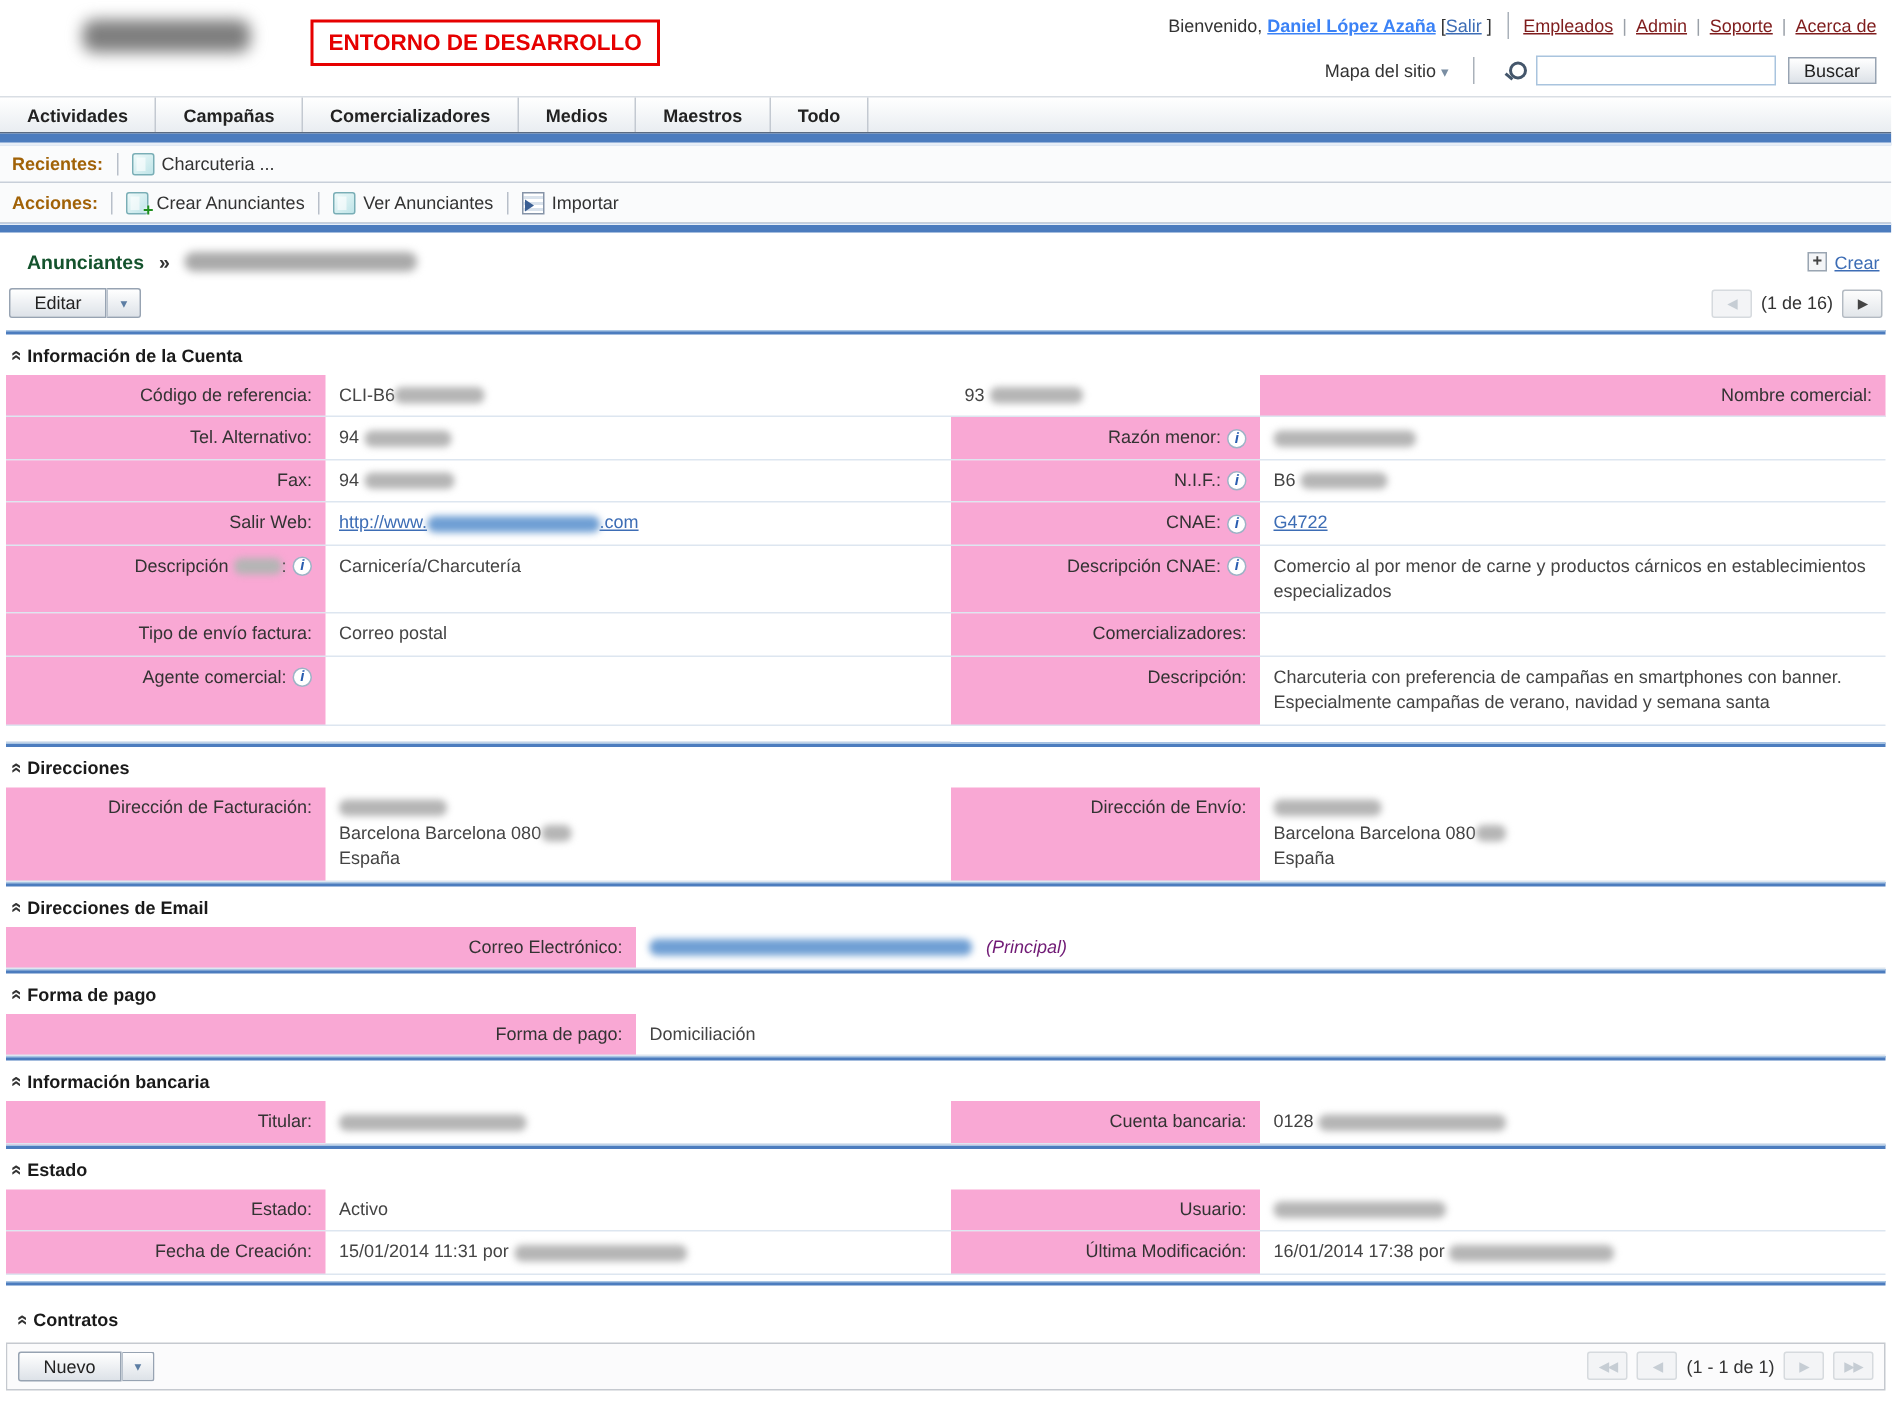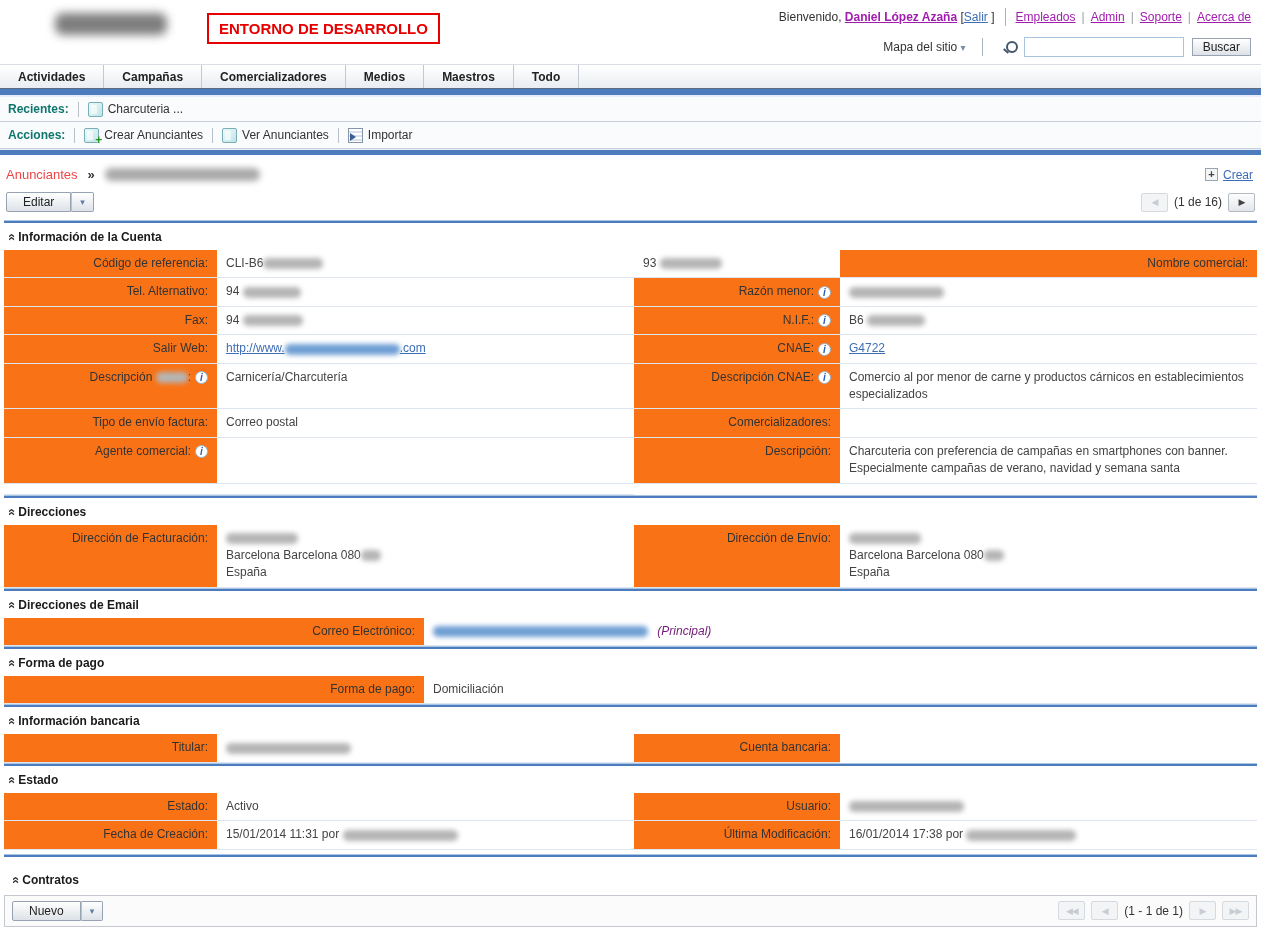--- a/index.html
+++ b/index.html
@@ -6,22 +6,22 @@
   body { font-family:"Liberation Sans", sans-serif; font-size:12px; color:#333; background:#fff; }
   .screen { width:1261px; height:936px; overflow:hidden; background:#fff; position:relative; }
 
   
   .hdr { display:flex; justify-content:space-between; padding:5px 10px 4px 10px; height:64px; }
   .hdr-left { display:flex; align-items:flex-start; padding-top:8px; }
   .logo-blob { width:112px; height:22px; background:#7e7e7e; border-radius:8px; filter:blur(5px); margin-left:45px; }
   .env-banner { margin-left:40px; border:2px solid #e60000; color:#e60000; font-weight:bold; font-size:15px; padding:5px 10px; white-space:nowrap; }
   .hdr-right { display:flex; flex-direction:column; align-items:flex-end; gap:11px; padding-top:3px; }
   .hdr-row1 { display:flex; align-items:center; font-size:12px; }
-  .hdr-row1 a { color:#a21caf; }
-  a.user-link { color:#a21caf; font-weight:bold; }
+  .hdr-row1 a { color:#7f1d1d; }
+  a.user-link { color:#3b82f6; font-weight:bold; }
   a.salir-link { color:#3d6db5; }
   .pipe { color:#9aa0a8; margin:0 6px; }
   .tall-sep { border-left:1px solid #aab1ba; height:18px; margin:0 10px; }
   .hdr-row2 { display:flex; align-items:center; }
   .sitemap { color:#333; margin-right:6px; white-space:nowrap; }
   .sitemap .arr { color:#7a8ea3; font-size:10px; }
   .mag { width:15px; height:15px; position:relative; margin:0 6px 0 10px; }
   .mag::before { content:""; position:absolute; left:3px; top:1px; width:8px; height:8px; border:2px solid #44566b; border-radius:50%; }
   .mag::after { content:""; position:absolute; left:0px; top:10px; width:6px; height:2px; background:#44566b; transform:rotate(40deg); }
   .search-input { width:160px; height:20px; border:1px solid #a9c4de; font-size:12px; padding:0 4px; outline:none; }
@@ -29,35 +29,35 @@
   .buscar-btn { margin-left:8px; padding:1px 10px; }
 
   
   .tabbar { display:flex; height:25px; background:linear-gradient(#ffffff,#e9edf1); border-top:1px solid #d9dee4; border-bottom:1px solid #5b6a80; }
   .tab { display:flex; align-items:center; padding:0 18px; font-weight:bold; font-size:12px; color:#222; border-right:1px solid #c3c9d1; cursor:pointer; }
   .blueband { height:8px; background:#4c7cbe; border-bottom:2px solid #e7eef7; }
   .blueband2 { height:6px; background:#4c7cbe; border-top:1px solid #e7eef7; }
 
   
   .strip { display:flex; align-items:center; height:25px; background:#fafbfc; border-bottom:1px solid #c8cfd9; padding:0 8px; }
-  .strip-label { font-weight:bold; color:#0f766e; }
+  .strip-label { font-weight:bold; color:#a16207; }
   .vsep { border-left:1px solid #b8bfc9; height:15px; margin:0 9px; }
   .strip a { color:#333; text-decoration:none; }
   .nb-icon { width:15px; height:15px; background:linear-gradient(135deg,#eefafa,#bfe4e8); border:1px solid #79aeb6; border-radius:2px; display:inline-block; margin-right:5px; position:relative; flex:0 0 auto; }
   .nb-icon::before { content:""; position:absolute; left:2px; top:2px; right:5px; bottom:2px; background:#fff; opacity:.6; }
   .plus-ovl::after { content:"+"; position:absolute; right:-4px; bottom:-5px; color:#1e8f1e; font-weight:bold; font-size:12px; text-shadow:0 0 2px #fff; }
   .imp-icon { width:15px; height:15px; border:1px solid #8694a8; background:repeating-linear-gradient(#ffffff 0 2px, #d9e2ec 2px 4px); display:inline-block; margin-right:5px; position:relative; }
   .imp-icon::after { content:""; position:absolute; left:1px; bottom:1px; border-left:6px solid #3b5f93; border-top:4px solid transparent; border-bottom:4px solid transparent; }
   .action-item { display:flex; align-items:center; cursor:pointer; }
 
   
   .content { padding:8px 4px 0 4px; }
   .title-row { display:flex; justify-content:space-between; align-items:center; padding:4px 4px 10px 2px; }
   .title-left { display:flex; align-items:center; gap:10px; }
-  .page-title { font-size:13px; font-weight:normal; color:#ef4444; }
+  .page-title { font-size:13px; font-weight:bold; color:#14532d;margin-left:12px; }
   .crumb-sep { font-weight:bold; font-size:13px; }
   .name-blob { width:155px; height:13px; background:#a9a9a9; border-radius:6px; filter:blur(3px); }
   .crear-wrap { display:flex; align-items:center; gap:5px; }
   .plusbox { width:13px; height:13px; border:1px solid #9aa5b2; background:#f4f5f7; color:#444; font-weight:bold; font-size:11px; line-height:11px; text-align:center; }
   a.blue-link { color:#3d6db5; }
   .toolbar-row { display:flex; justify-content:space-between; align-items:center; padding:0 2px 8px 2px; }
   .split-btn { display:inline-flex; }
   .split-btn .btn { border-radius:2px 0 0 2px; padding:2px 16px; }
   .split-arrow { border:1px solid #97a3b2; border-left:1px solid #b9c2cd; background:linear-gradient(#ffffff,#dde2e8); padding:2px 8px; font-size:9px; color:#5c7da3; border-radius:0 2px 2px 0; cursor:pointer; display:flex; align-items:center; }
   .pager { display:flex; align-items:center; gap:6px; }
@@ -65,21 +65,21 @@
   .pgbtn.disabled { color:#c6cdd4; background:#f3f4f6; border-color:#d6dade; cursor:default; }
   .pgtext { color:#333; }
 
   .divider { height:3px; background:#4c7cbe; border-top:1px solid #a9c6e4; }
   .section-hdr { display:flex; gap:5px; font-weight:bold; font-size:12px; color:#1a1a1a; padding:7px 2px 6px 2px; }
   .collapse-icon { display:inline-block; transform:rotate(90deg); font-size:13px; font-weight:bold; color:#333; line-height:10px; }
 
   .detail-grid { display:grid; grid-template-columns:213px minmax(0,1fr) 206px minmax(0,1fr); font-size:12px; }
   .grid2 { display:grid; grid-template-columns:420px minmax(0,1fr); font-size:12px; }
   .cell { padding:5px 9px; border-bottom:1px solid #dde6f0; line-height:1.45; }
-  .lbl { background:#f97316; text-align:right; color:#333; }
+  .lbl { background:#f9a8d4; text-align:right; color:#333; }
   .val { color:#444; }
   .pre { white-space:pre-line; }
   .info-icon { display:inline-block; width:13px; height:13px; border:1px solid #9db3c6; border-radius:50%; background:#fff; color:#2a5db0; font-style:italic; font-weight:bold; font-size:10px; line-height:11px; text-align:center; margin-left:4px; vertical-align:middle; cursor:pointer; }
   .bb { display:inline-block; height:11px; border-radius:5px; background:#b5b5b5; filter:blur(2.5px); vertical-align:middle; }
   .bb.blue { background:#6f9fd4; }
   .italic-note { font-style:italic; color:#701a75; margin-left:6px; }
 
   
   .sub-section { margin-top:9px; }
   .panel { border:1px solid #c5c9cf; margin-top:2px; }
@@ -283,20 +283,21 @@
 
     <div class="divider"></div>
     <div class="section-hdr">
       <span class="collapse-icon">«</span>
       <span>Información bancaria</span>
     </div>
     <div class="detail-grid">
       <div class="cell lbl">Titular:</div>
       <div class="cell val"><span class="bb" style="width:125px"></span></div>
       <div class="cell lbl">Cuenta bancaria:</div>
+      <div class="cell val"><span>0128</span> <span class="bb" style="width:125px"></span></div>
     </div>
 
     <div class="divider"></div>
     <div class="section-hdr">
       <span class="collapse-icon">«</span>
       <span>Estado</span>
     </div>
     <div class="detail-grid">
       <div class="cell lbl">Estado:</div>
       <div class="cell val">Activo</div>

